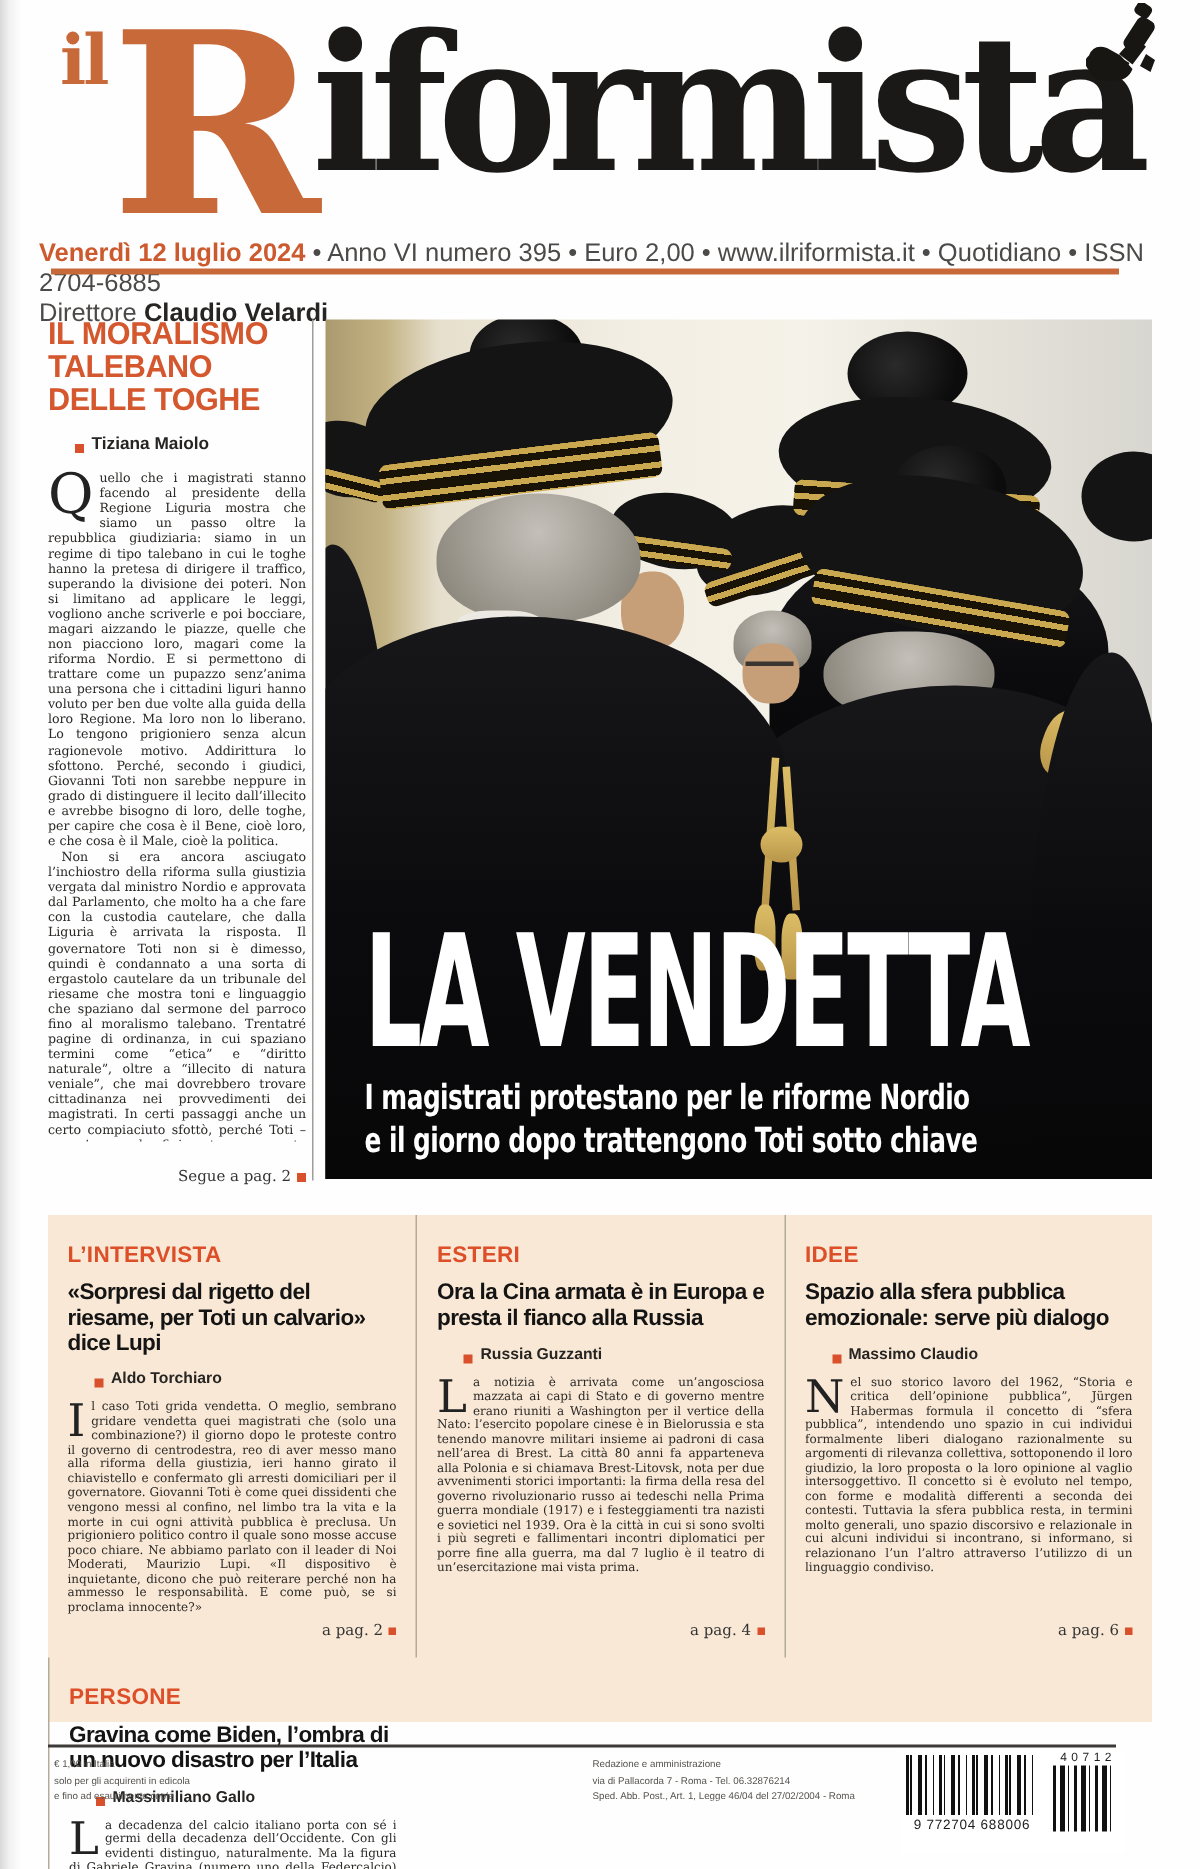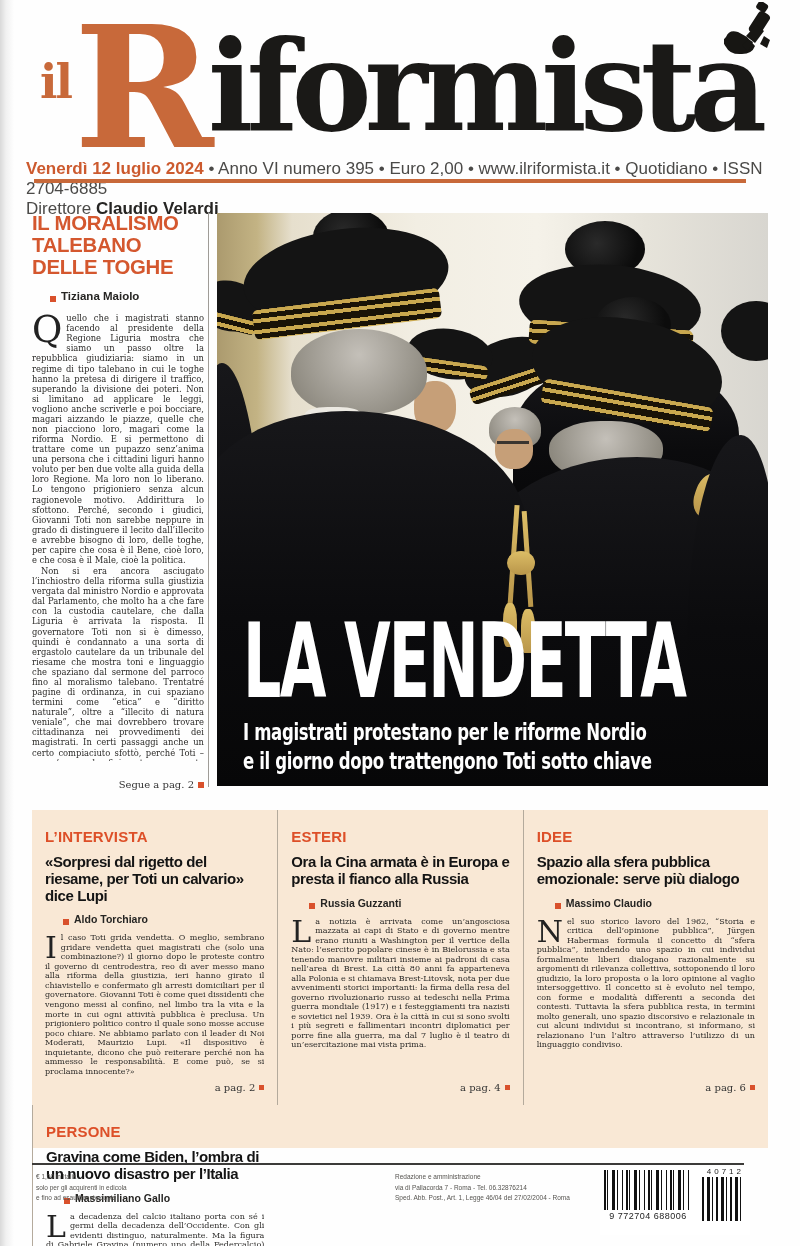--- a/index.html
+++ b/index.html
@@ -12,21 +12,21 @@
   html,body{margin:0;padding:0;background:#e9e9e9;}
   .page{
     position:relative;width:800px;height:1246px;background:#fefefe;
     font-family:"Liberation Sans",sans-serif;overflow:hidden;margin:0 auto;
   }
   .page::before{content:"";position:absolute;left:0;top:0;bottom:0;width:14px;
     background:linear-gradient(90deg,#d9d9d9 0,#f1f1f1 6px,rgba(255,255,255,0) 14px);z-index:30;pointer-events:none;}
 
   
   .masthead{position:absolute;left:40px;top:22px;width:720px;height:132px;
-    display:flex;align-items:center;}
+    display:flex;align-items:flex-start;}
   .logo-il{font-family:"DejaVu Serif",serif;font-weight:bold;font-size:46px;
     color:var(--orange);line-height:.8;letter-spacing:-2px;margin:0 3px 12px 0;}
   .logo-r{font-family:"DejaVu Serif",serif;font-weight:bold;font-size:168px;
     color:var(--orange);line-height:.73;letter-spacing:-8px;margin-right:2px;}
   .logo-rest{font-family:"DejaVu Serif",serif;font-weight:bold;font-size:126px;
     color:var(--ink);line-height:.76;letter-spacing:-7px;transform:scaleX(.95);
     transform-origin:left bottom;margin-bottom:2px;}
   .pen-icon{position:absolute;right:18px;top:2px;width:58px;height:66px;}
 
   

